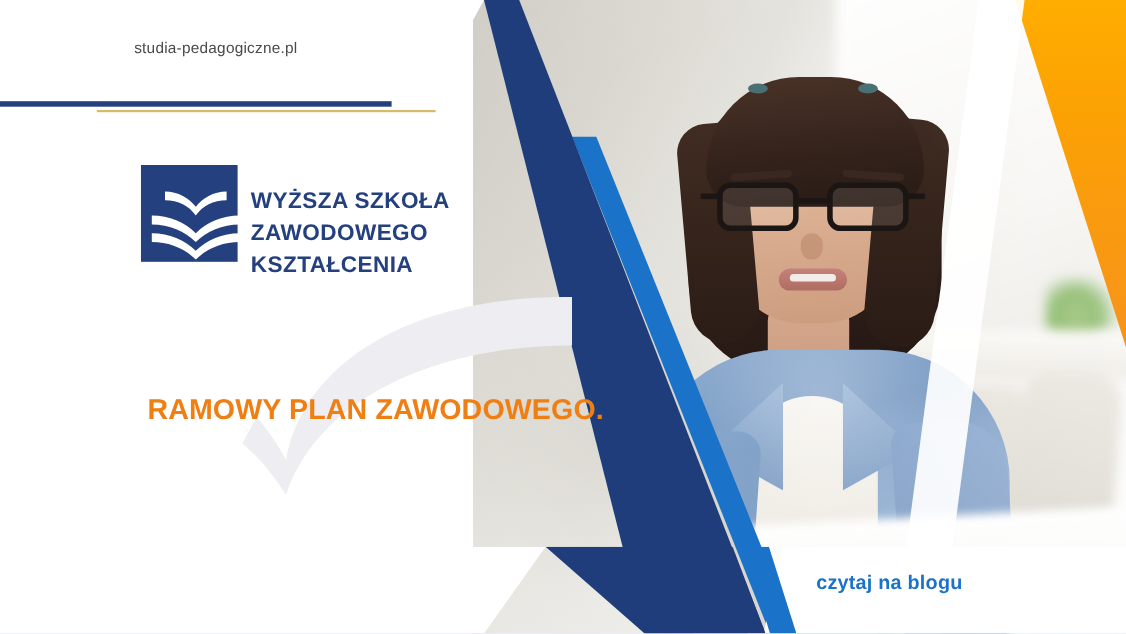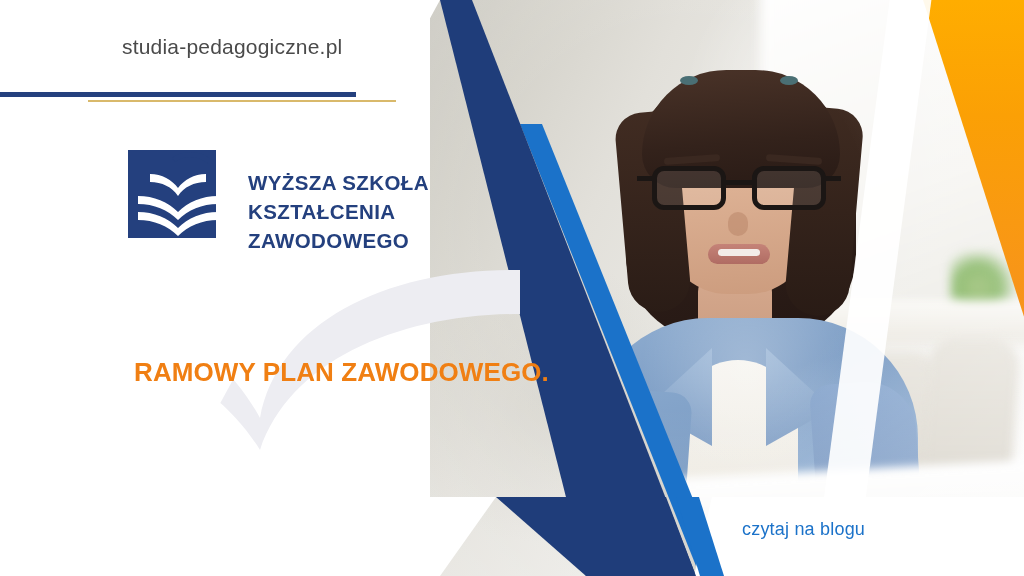--- a/index.html
+++ b/index.html
@@ -257,31 +257,31 @@
     background: #24407E; z-index: 6;
   }
   .rule-gold {
     position: absolute; left: 88px; top: 100px; width: 308px; height: 2px;
     background: #D9B96B; z-index: 6;
   }
 
   
   .site-url {
     position: absolute; left: 122px; top: 35px;
-    font-size: 21px; color: #4a4a4a; letter-spacing: .2px;
+    font-size: 14px; color: #4a4a4a; letter-spacing: .2px;
     z-index: 7; white-space: nowrap;
   }
 
   .logo {
     position: absolute; left: 128px; top: 140px;
     z-index: 7; display: flex; align-items: flex-start;
   }
   .logo-mark { width: 100px; height: 100px; flex: none; }
   .logo-words {
-    margin-left: 20px; margin-top: 28px;
+    margin-top: 28px;
     color: #24407E; font-weight: bold;
     font-size: 20.5px; line-height: 1.42; letter-spacing: .4px;
     white-space: nowrap;
   }
 
   .headline {
     position: absolute; left: 134px; top: 356px; z-index: 7;
   }
   .headline-l1 {
     font-size: 26px; font-weight: bold; color: #F07F13;
@@ -293,21 +293,21 @@
   }
 
   
   .cta-bar {
     position: absolute; left: 0; top: 0; width: 1024px; height: 576px;
     background: #ffffff; z-index: 4;
     clip-path: polygon(712px 497px, 1024px 497px, 1024px 576px, 694px 576px);
   }
   .cta-text {
     position: absolute; left: 742px; top: 519px; z-index: 8;
-    font-size: 18px; font-weight: normal; color: #1B72C9;
+    font-size: 18px; font-weight: bold; color: #1B72C9;
     letter-spacing: .2px; white-space: nowrap;
   }
   .blue-stripe-over {
     position: absolute; top: 0; left: 0; width: 1024px; height: 576px;
     background: #1B72C9; z-index: 5;
     clip-path: polygon(676px 497px, 699px 497px, 724px 576px, 700px 576px);
   }
   .navy-band-over {
     position: absolute; top: 0; left: 0; width: 1024px; height: 576px;
     background: #1F3D7A; z-index: 5;
@@ -392,22 +392,22 @@
   <div class="logo">
     <svg class="logo-mark" viewBox="0 0 100 100">
       <rect x="0" y="10" width="88" height="88" fill="#24407E"></rect>
       <path d="M22 34 C 34 34, 44 40, 50 48 C 56 40, 66 34, 78 34 L 78 42 C 66 42, 56 47, 50 56 C 44 47, 34 42, 22 42 Z" fill="#ffffff"></path>
       <path d="M10 56 C 26 56, 40 62, 50 72 C 60 62, 74 56, 90 56 L 90 64 C 74 64, 60 70, 50 80 C 40 70, 26 64, 10 64 Z" fill="#ffffff"></path>
       <path d="M10 72 C 26 72, 40 78, 50 88 C 60 78, 74 72, 90 72 L 90 80 C 74 80, 60 86, 50 96 C 40 86, 26 80, 10 80 Z" fill="#ffffff"></path>
       <path d="M62 12 C 72 12, 80 16, 86 22 L 82 25 C 76 20, 69 17, 62 17 C 56 17, 51 19, 47 22 L 44 18 C 49 14, 55 12, 62 12 Z" fill="#24407E"></path>
     </svg>
     <div class="logo-words">
       <div>WYŻSZA SZKOŁA</div>
+      <div>ZAWODOWEGO</div>
       <div>KSZTAŁCENIA</div>
-      <div>ZAWODOWEGO</div>
     </div>
   </div>
 
   <div class="headline">
     <div class="headline-l1">RAMOWY PLAN ZAWODOWEGO.</div>
   </div>
 
   <div class="cta-bar"></div>
   <div class="left-panel-over"></div>
   <div class="navy-band-over"></div>

